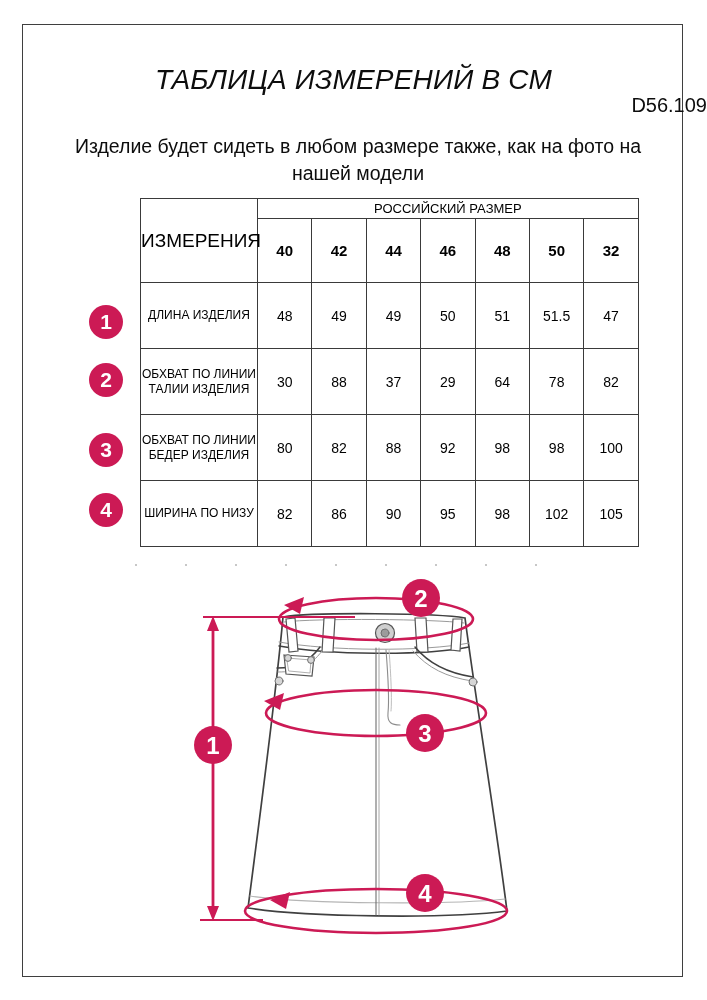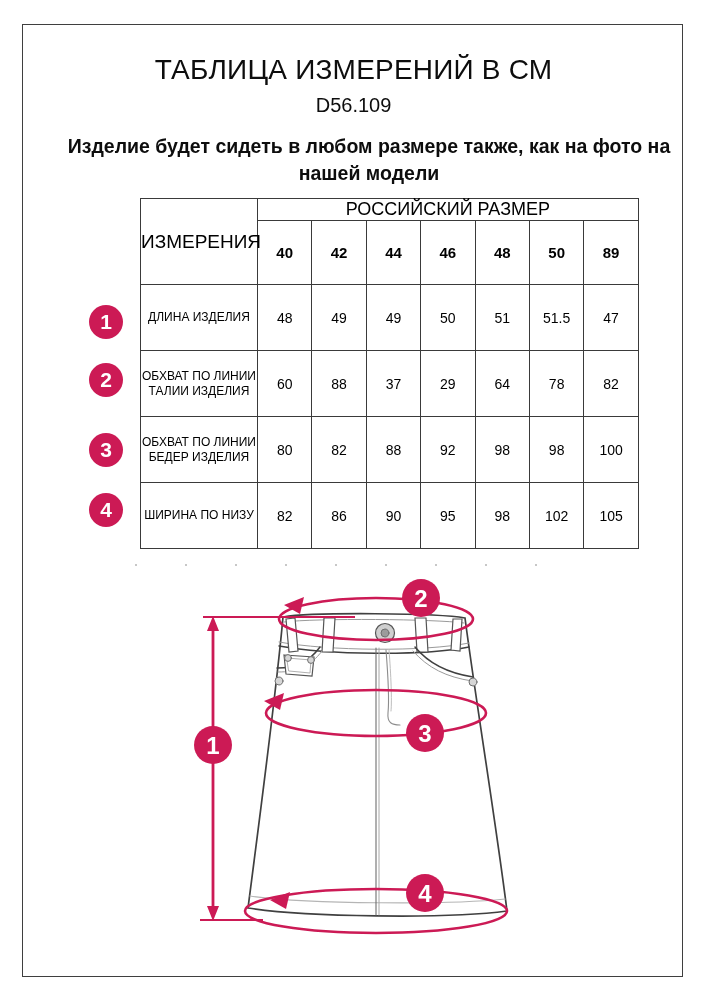--- a/index.html
+++ b/index.html
@@ -6,40 +6,40 @@
   body{
     width:707px;height:1000px;position:relative;background:#ffffff;
     font-family:"Liberation Sans","DejaVu Sans",sans-serif;color:#000;
     overflow:hidden;
   }
   .page-border{
     position:absolute;left:22px;top:24px;width:659px;height:951px;
     border:1.6px solid #3f3f3f;background:#fff;
   }
   .title{
-    position:absolute;left:0;top:54px;width:707px;text-align:center;
-    font-size:28px;letter-spacing:.2px;color:#0d0d0d;
+    position:absolute;left:0;top:64px;width:707px;text-align:center;
+    font-size:28px;letter-spacing:.2px;color:#0d0d0d;font-style:italic;
   }
   .model-code{
-    position:absolute;left:0;top:94px;width:707px;text-align:center;
+    position:absolute;left:0;top:94px;width:707px;text-align:right;
     font-size:20px;color:#0d0d0d;
   }
   .description{
-    position:absolute;left:59px;top:133px;width:620px;text-align:center;
-    font-size:19.5px;line-height:27px;color:#0d0d0d;font-weight:bold;
+    position:absolute;left:48px;top:133px;width:620px;text-align:center;
+    font-size:19.5px;line-height:27px;color:#0d0d0d;
   }
   table.size-table{
     position:absolute;left:140px;top:198px;width:498px;
     border-collapse:collapse;table-layout:fixed;
   }
   table.size-table th,table.size-table td{
     border:1.6px solid #3a3a3a;text-align:center;vertical-align:middle;
     padding:0;
   }
-  th.group-th{height:19px;font-size:18px;font-weight:400;}
+  th.group-th{height:19px;font-size:13px;font-weight:400;}
   th.meas-th{font-size:19px;font-weight:400;}
   th.size-th{height:63px;font-size:15px;font-weight:700;}
   td.label-td{font-size:12px;line-height:15px;padding:0 12px;}
   td.value-td{font-size:14px;}
   tr.data-row{height:66px;margin-top:40px;}
   .marker{
     position:absolute;width:34px;height:34px;border-radius:50%;
     color:#fff;font-size:21px;font-weight:700;text-align:center;line-height:34px;
   }
   .marker-0{left:89px;top:305px;}
@@ -72,37 +72,37 @@
       <th class="meas-th" rowspan="2">ИЗМЕРЕНИЯ</th>
       <th class="group-th" colspan="7">РОССИЙСКИЙ РАЗМЕР</th>
     </tr>
     <tr id="size-row">
         <th class="size-th">40</th>
         <th class="size-th">42</th>
         <th class="size-th">44</th>
         <th class="size-th">46</th>
         <th class="size-th">48</th>
         <th class="size-th">50</th>
-        <th class="size-th">89</th>
+        <th class="size-th">32</th>
       </tr>
   </thead>
   <tbody id="table-body">
       <tr class="data-row">
         <td class="label-td">ДЛИНА ИЗДЕЛИЯ</td>
         <td class="value-td">48</td>
         <td class="value-td">49</td>
         <td class="value-td">49</td>
         <td class="value-td">50</td>
         <td class="value-td">51</td>
         <td class="value-td">51.5</td>
         <td class="value-td">47</td>
       </tr>
       <tr class="data-row">
         <td class="label-td">ОБХВАТ ПО ЛИНИИ ТАЛИИ ИЗДЕЛИЯ</td>
-        <td class="value-td">60</td>
+        <td class="value-td">30</td>
         <td class="value-td">88</td>
         <td class="value-td">37</td>
         <td class="value-td">29</td>
         <td class="value-td">64</td>
         <td class="value-td">78</td>
         <td class="value-td">82</td>
       </tr>
       <tr class="data-row">
         <td class="label-td">ОБХВАТ ПО ЛИНИИ БЕДЕР ИЗДЕЛИЯ</td>
         <td class="value-td">80</td>

